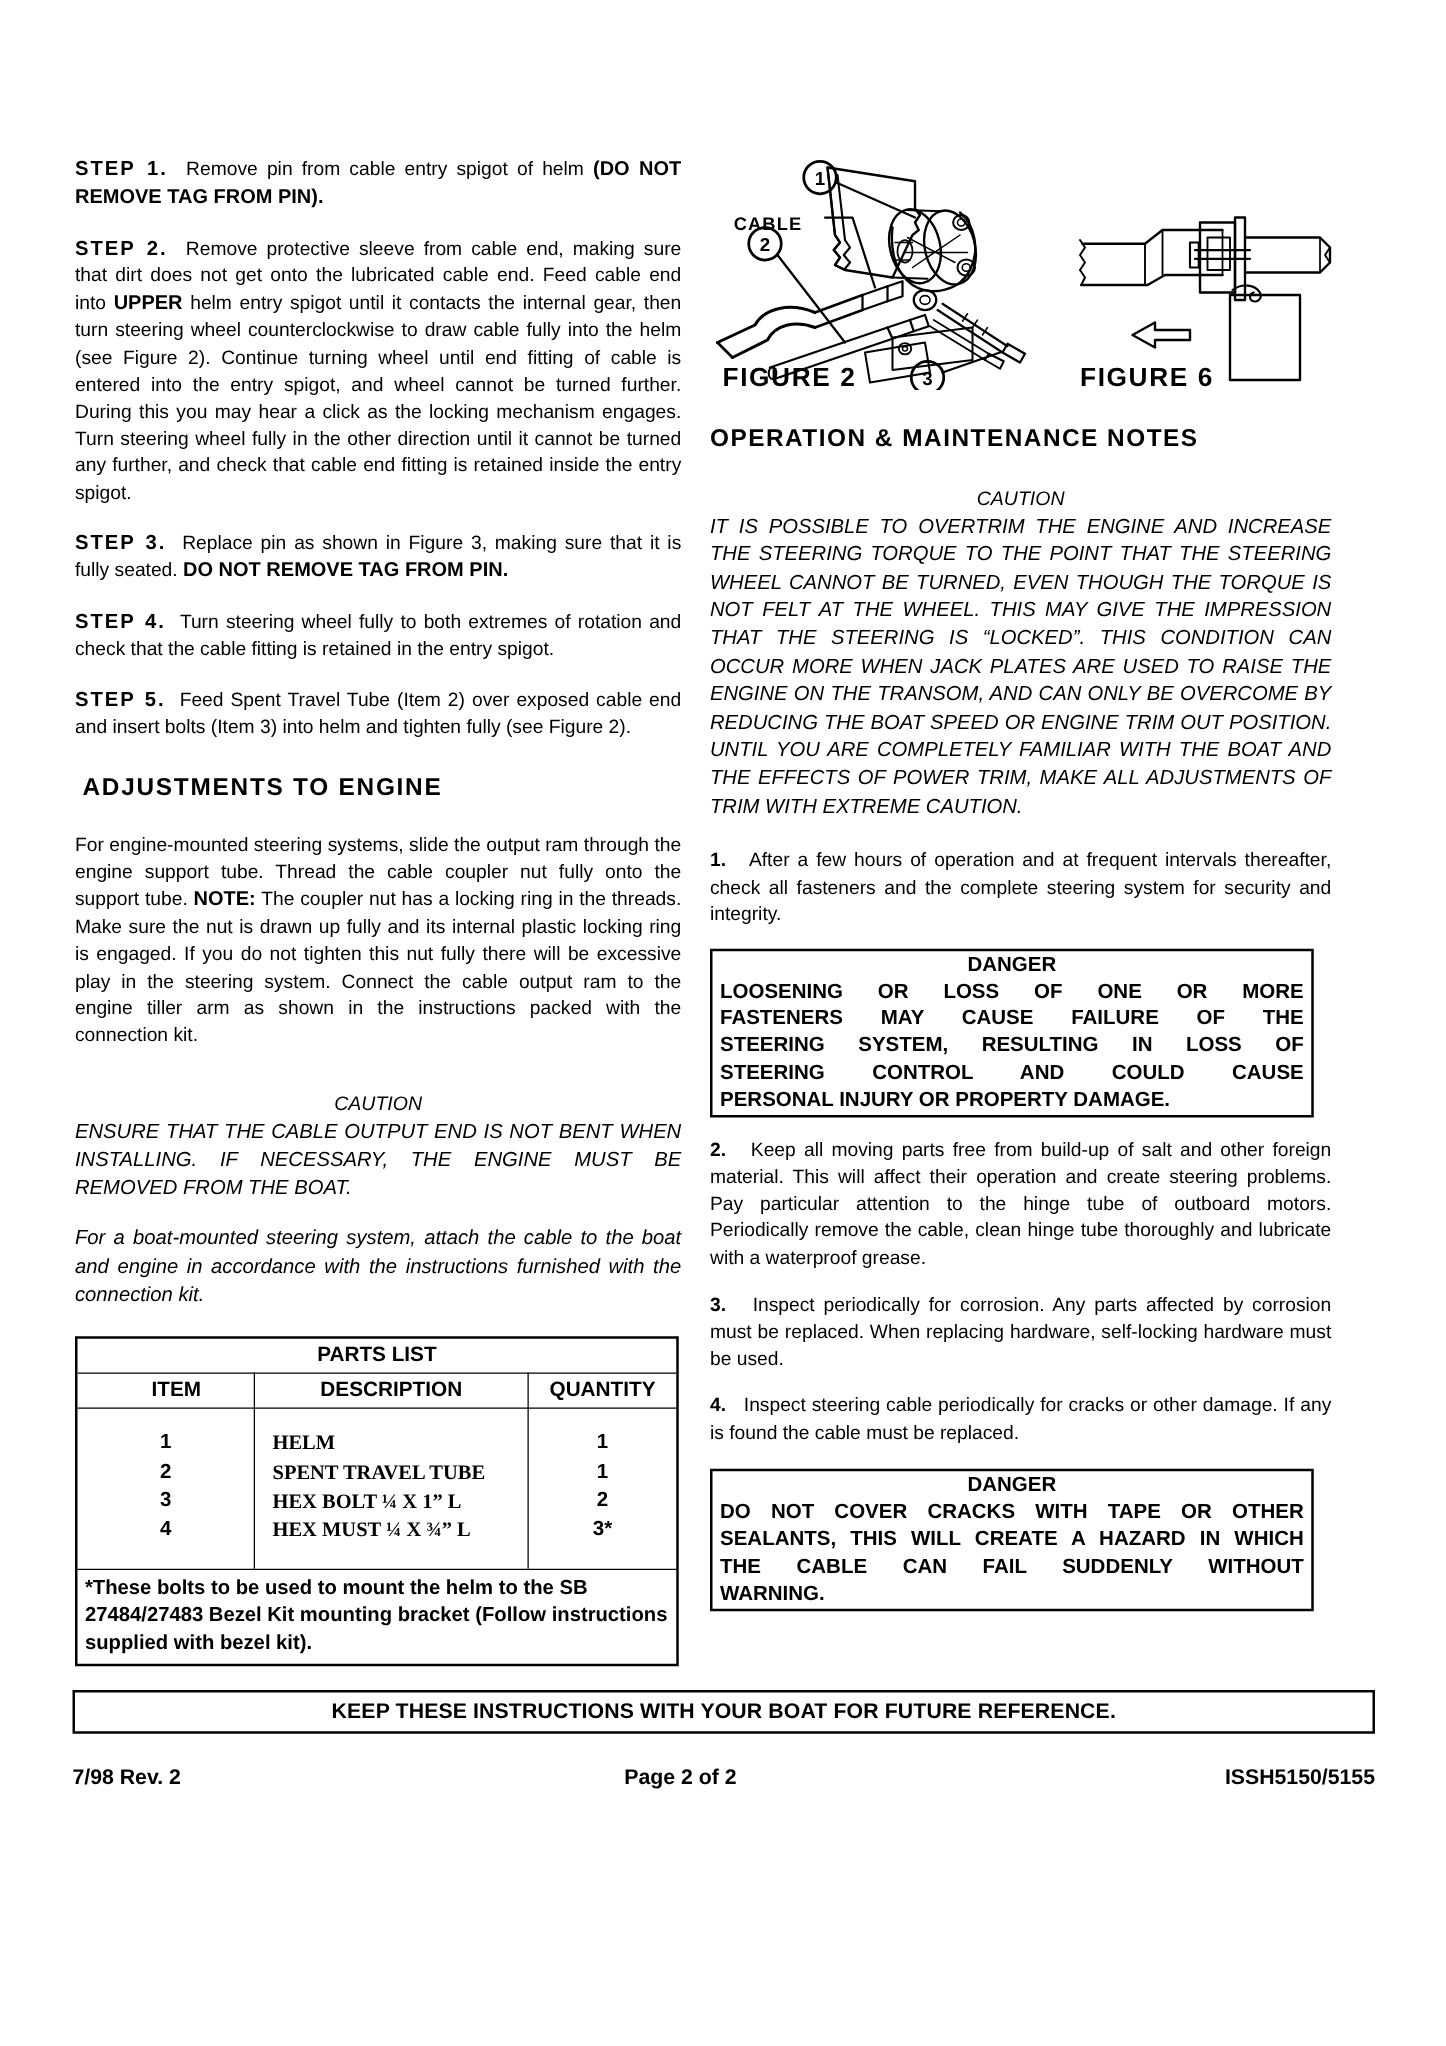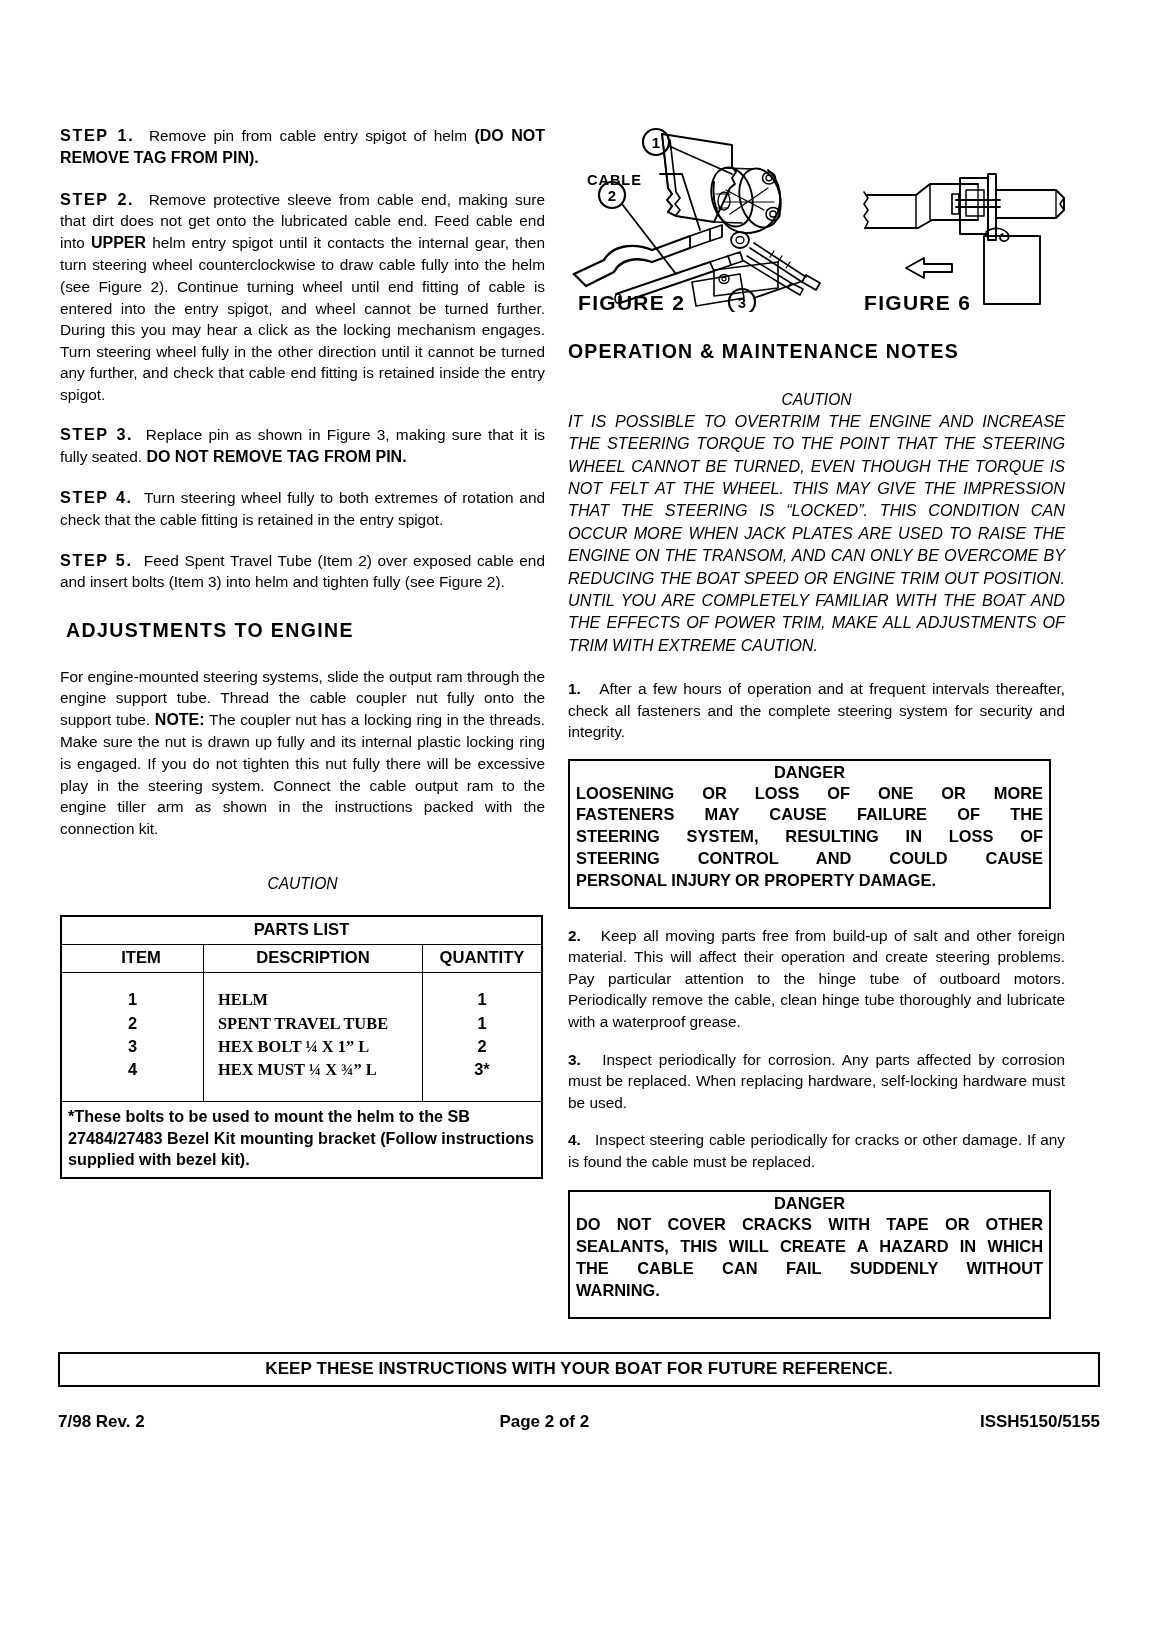--- a/index.html
+++ b/index.html
@@ -169,21 +169,21 @@
   .cable-label {
     position: absolute;
     font-size: 14.6px;
     font-weight: bold;
     letter-spacing: 0.9px;
   }
 
   
   .danger-box {
     border: 2.2px solid #000;
-    padding: 2px 6px 15px 6px;
+    padding: 2px 6px 0 6px;
     margin: 12px 14px 16px 0;
     box-sizing: border-box;
   }
   .danger-title {
     text-align: center;
     font-weight: bold;
     font-size: 16.4px;
     margin-bottom: 1px;
   }
   .danger-text {
@@ -250,21 +250,23 @@
 
       <p class="body"><span class="step-label">STEP 5.</span>&nbsp; <span>Feed Spent Travel Tube (Item 2) over exposed cable end and insert bolts (Item 3) into helm and tighten fully (see Figure 2).</span></p>
 
       <h2 class="section-head">ADJUSTMENTS TO ENGINE</h2>
 
       <p class="body"><span>For engine-mounted steering systems, slide the output ram through the engine support tube.  Thread the cable coupler nut fully onto the support tube.  </span><span class="bigger-b">NOTE:</span><span>  The coupler nut has a locking ring in the threads.  Make sure the nut is drawn up fully and its internal plastic locking ring is engaged.  If you do not tighten this nut fully there will be excessive play in the steering system.  Connect the cable output ram to the engine tiller arm as shown in the instructions packed with the connection kit.</span></p>
 
       <div style="height:18px"></div>
 
       <div class="caution-word">CAUTION</div>
-
+      <p class="caution-body">ENSURE THAT THE CABLE OUTPUT END IS NOT BENT WHEN INSTALLING.    IF NECESSARY, THE ENGINE MUST BE REMOVED FROM THE BOAT.</p>
+
+      <p class="ital-body">For a boat-mounted steering system, attach the cable to the boat and engine in accordance with the instructions furnished with the connection kit.</p>
 
       <div class="parts-wrap">
         <table class="parts">
           <thead>
             <tr>
               <th class="title-cell" colspan="3">PARTS LIST</th>
             </tr>
             <tr>
               <th class="c1">ITEM</th>
               <th class="c2">DESCRIPTION</th>

